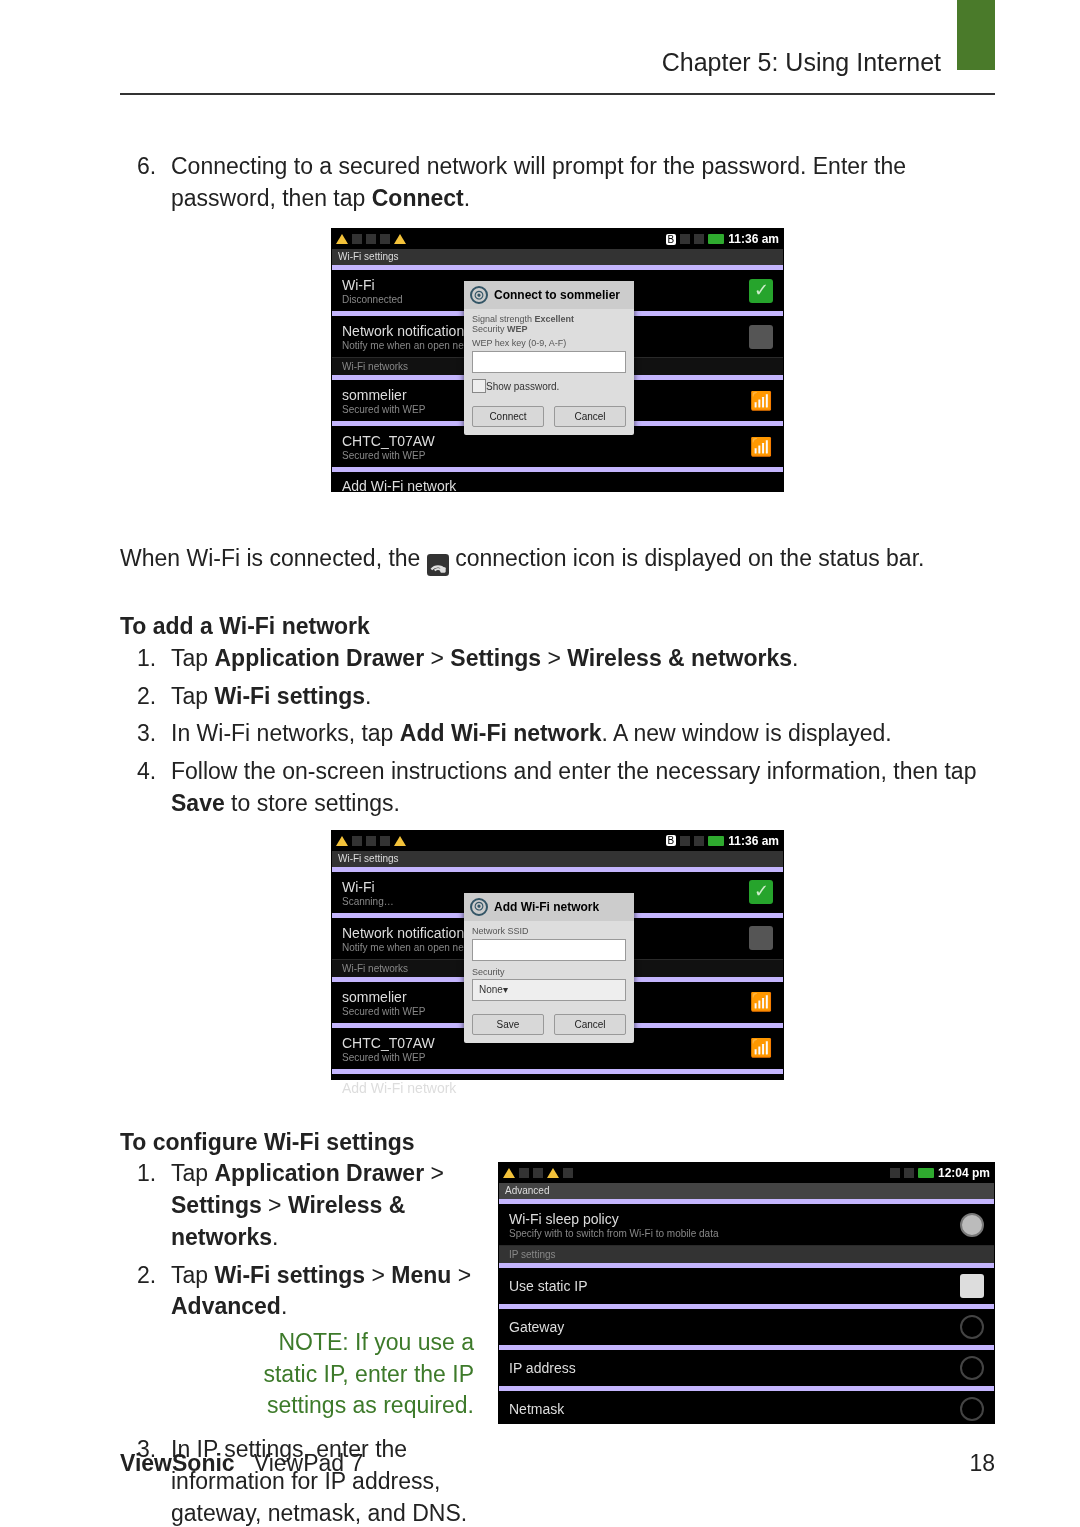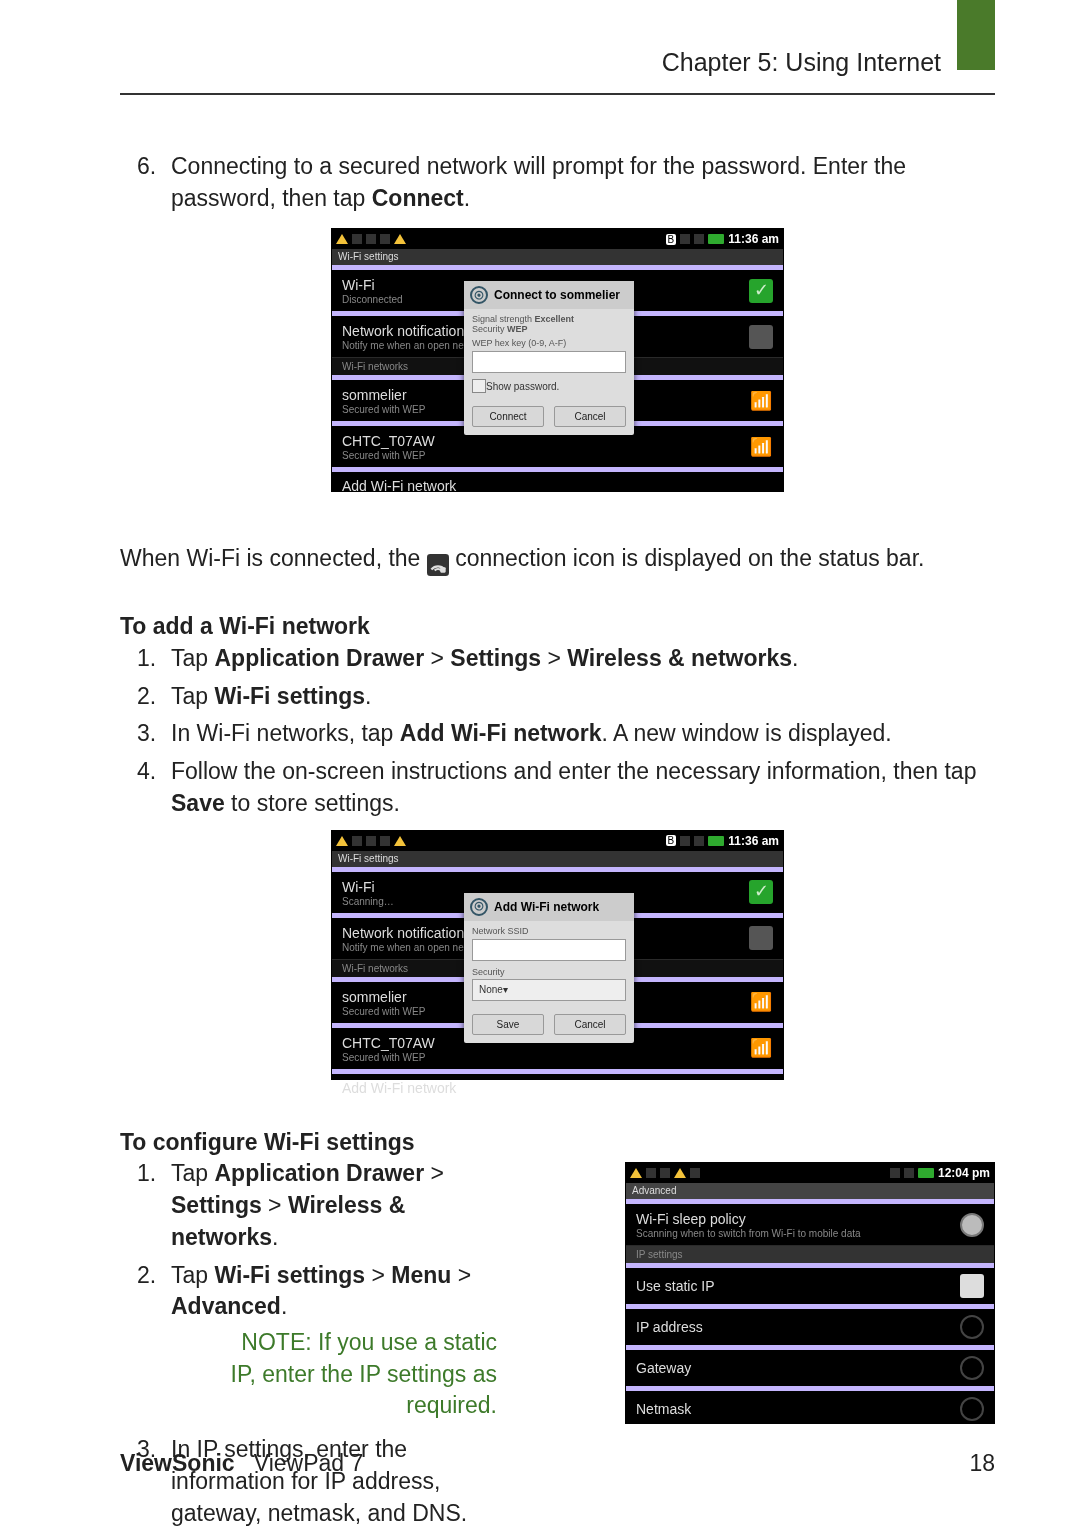--- a/index.html
+++ b/index.html
@@ -358,52 +358,52 @@
         </div>
       </div>
     </div>
   </div>
 
   <div class="bodytext" style="margin-top:30px;"><b>To configure Wi-Fi settings</b></div>
 
   <div class="clearfix">
 
     <div class="right-fig">
-      <div class="droid" style="width:370px; height:262px;">
+      <div class="droid" style="width:497px; height:262px;">
         <div class="statusbar">
           <div class="status-left">
             <span class="tri"></span>
             <span class="sq"></span>
             <span class="sq"></span>
             <span class="tri"></span>
             <span class="sq"></span>
           </div>
           <div class="status-right">
             <span class="sq"></span>
             <span class="sq"></span>
             <span class="batt"></span>
             <span class="clock">12:04 pm</span>
           </div>
         </div>
         <div class="titlebar" style="background:#444;">Advanced</div>
         <div class="row">
-          <span><span class="lbl">Wi-Fi sleep policy</span><span class="sub">Scanning when to switch from Wi-Fi to mobile data</span></span>
+          <span><span class="lbl">Wi-Fi sleep policy</span><span class="sub">Specify with to switch from Wi-Fi to mobile data</span></span>
           <span class="radio-off" style="background:#bbb;"></span>
         </div>
         <div class="sectlabel" style="background:#333;">IP settings</div>
         <div class="row">
           <span class="lbl">Use static IP</span>
           <span class="chk-off" style="background:#ddd;"></span>
         </div>
         <div class="row">
+          <span class="lbl">Gateway</span>
+          <span class="radio-dim"></span>
+        </div>
+        <div class="row">
           <span class="lbl">IP address</span>
-          <span class="radio-dim"></span>
-        </div>
-        <div class="row">
-          <span class="lbl">Gateway</span>
           <span class="radio-dim"></span>
         </div>
         <div class="row">
           <span class="lbl">Netmask</span>
           <span class="radio-dim"></span>
         </div>
       </div>
     </div>
 
     <div class="bodytext indent-block" style="max-width:360px;">

